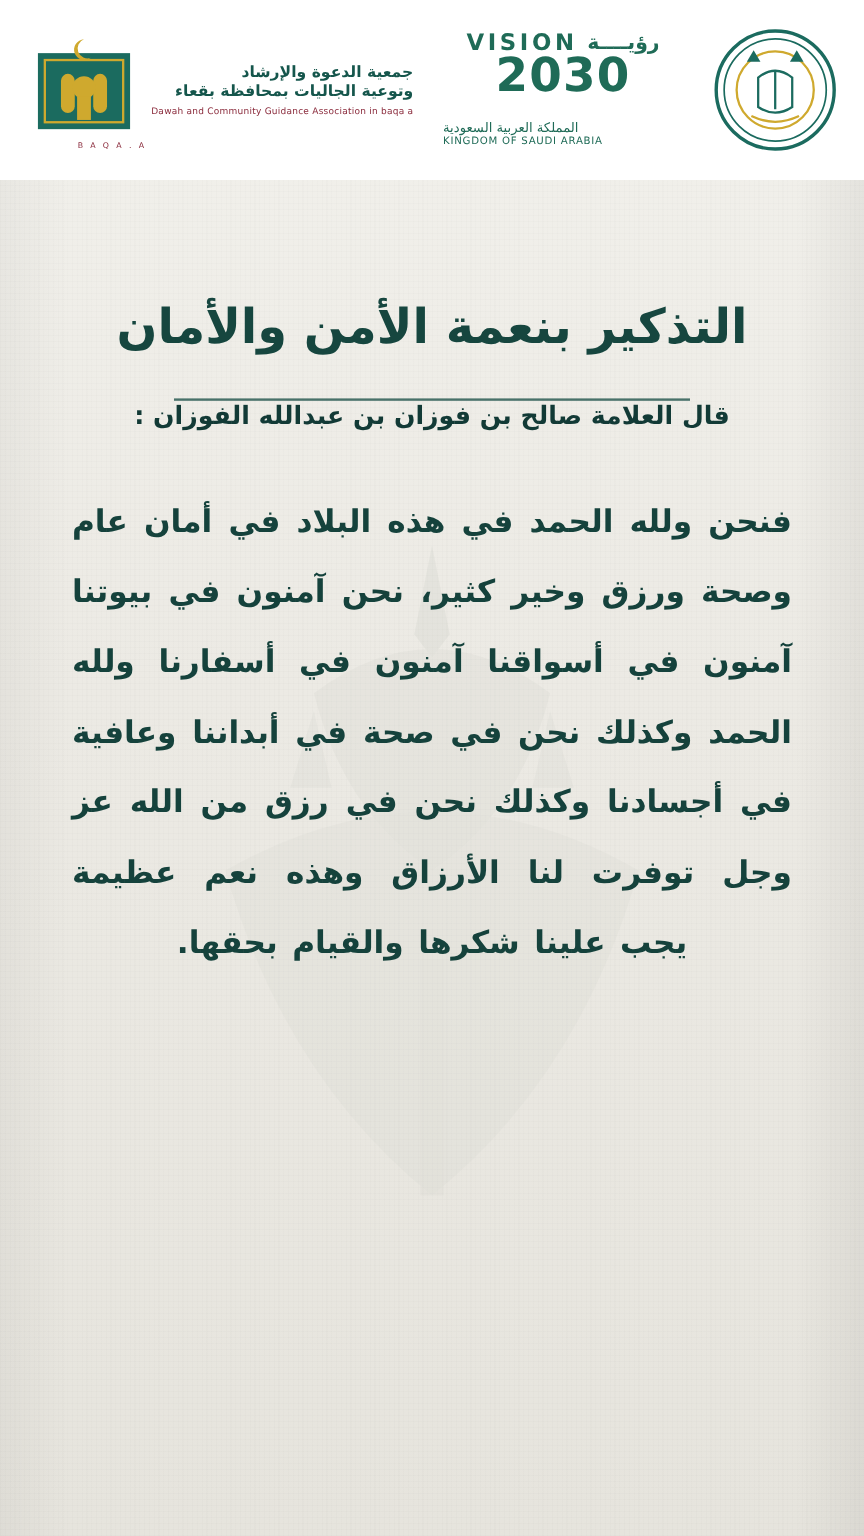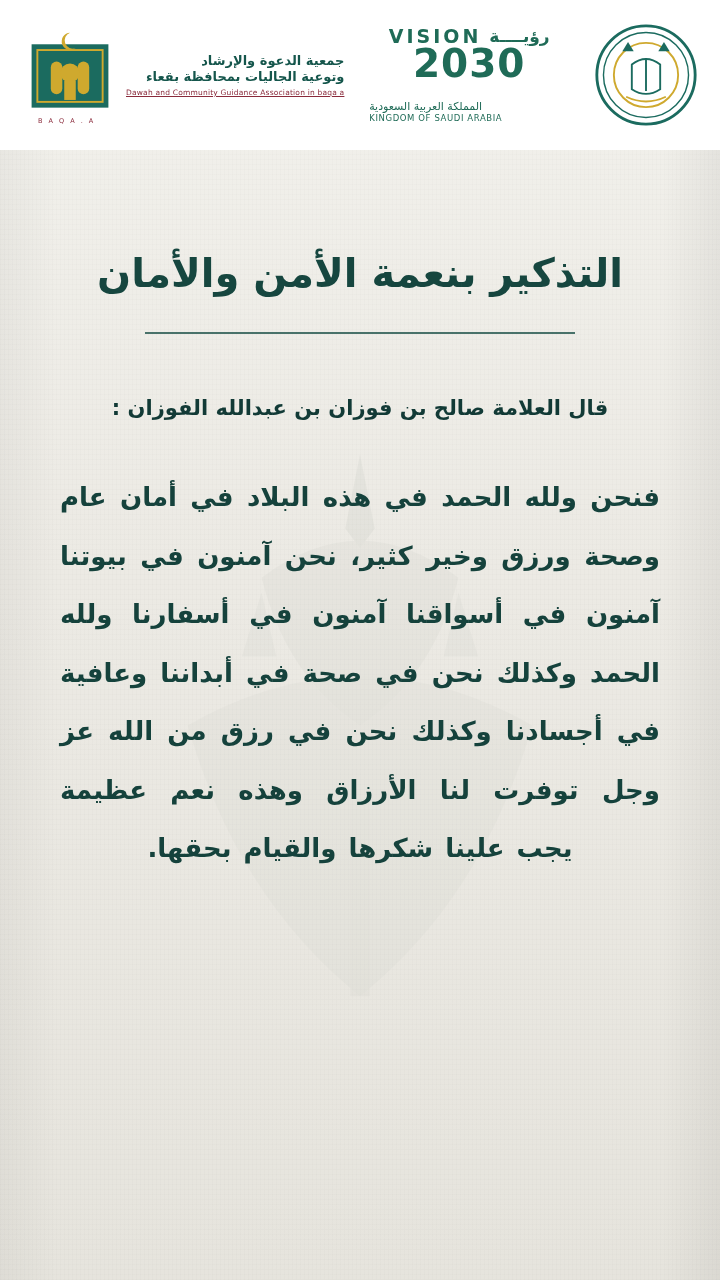--- a/index.html
+++ b/index.html
@@ -76,33 +76,32 @@
     white-space: nowrap;
   }
   .assoc-line3 {
     font-size: 7.5px;
     color: #8a2a3b;
     letter-spacing: .2px;
     white-space: nowrap;
     direction: ltr;
     text-align: right;
     margin-top: 2px;
-    text-decoration: underline;
   }
   .assoc-mark {
     width: 96px;
     height: 96px;
     position: relative;
   }
   .assoc-caption {
     position: absolute;
     bottom: -2px;
-    left: 16px;
+    left: 4px;
     width: 100%;
-    text-align: left;
+    text-align: right;
     font-size: 6.5px;
     letter-spacing: 2px;
     color: #8a2a3b;
   }
 
   .logo-vision {
     width: 200px;
     text-align: left;
     line-height: 1;
   }
@@ -169,21 +168,20 @@
 
   .title-rule {
     width: 430px;
     height: 2px;
     background: #2b5c54;
     margin: 36px auto 0;
     opacity: .85;
   }
 
   .attribution {
-    margin-top: 62px;
     font-size: 21px;
     font-weight: bold;
     color: #123a36;
   }
 
   .quote {
     margin: 48px auto 0;
     width: 600px;
     font-size: 26px;
     font-weight: bold;

